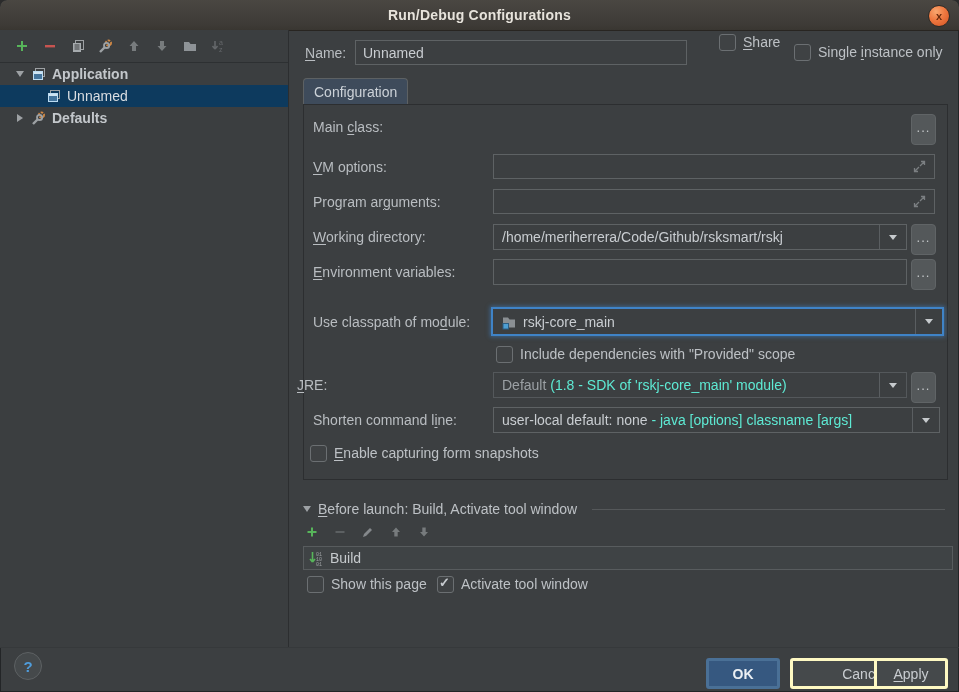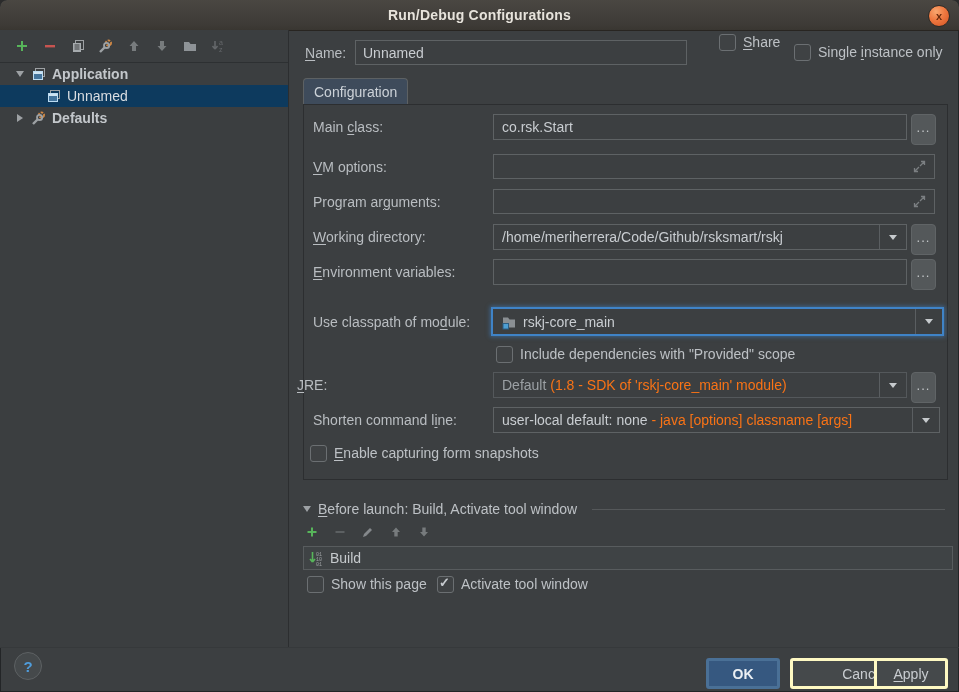--- a/index.html
+++ b/index.html
@@ -61,21 +61,21 @@
     align-self:stretch;width:26px;border-left:1px solid #5a5e61;margin-left:6px;
     display:flex;align-items:center;justify-content:center;cursor:pointer;flex:none;
   }
   .arrow-glyph{width:0;height:0;border-left:4.5px solid transparent;border-right:4.5px solid transparent;border-top:5.5px solid #c6cacd;}
   .focused{border:2px solid #3f83c7;box-shadow:0 0 4px 1px rgba(63,131,199,.55);}
   .cb-group{position:absolute;display:flex;align-items:center;gap:7px;height:18px;cursor:pointer;white-space:nowrap;}
   .cb{width:15px;height:15px;flex:none;border:1px solid #6b6f72;border-radius:3px;background:#3f4244;position:relative;}
   .cb.checked::after{
     content:"✓";position:absolute;left:1px;top:-2px;color:#c7cbcf;font-size:13px;font-weight:bold;
   }
-  .hint{color:#f97316;}
+  .hint{color:#5eead4;}
   .dim{color:#9ba0a4;}
   
   .tabs{position:absolute;left:303px;top:78px;display:flex;align-items:flex-start;gap:7px;flex-direction:column;}
   .tab{
     border:1px solid #55585a;border-bottom:none;border-radius:4px 4px 0 0;
     background:#3b3e40;color:#b4b8bc;height:23px;display:flex;align-items:center;
     padding:0 10px;cursor:pointer;
   }
   .tab.selected{background:#3e4b5b;border-color:#5d6163;color:#ccd2d8;height:26px;}
   .tab-panel{position:absolute;left:303px;top:104px;width:643px;height:374px;border:1px solid #2c2e30;background:#3c3f41;}
@@ -224,23 +224,20 @@
     <div class="tab">
         <span>Code Coverage</span>
       </div>
     <div class="tab">
         <span>Logs</span>
       </div>
   </div>
   <div class="tab-panel"></div>
 
   <span class="lbl" style="left:313px;top:119px;"><span>Main </span><span class="mn">c</span><span>lass:</span></span>
-  <div class="field" style="left:493px;top:114px;width:396px;height:24px;">
-    <span>co.rsk.Start</span>
-  </div>
   <div class="browse-btn" style="left:911px;top:114px;width:23px;height:24px;">
       <span>...</span>
     </div>
 
   <span class="lbl" style="left:313px;top:159px;"><span class="mn">V</span><span>M options:</span></span>
   <div class="field" style="left:493px;top:154px;width:424px;height:23px;">
     <span class="combo-text"></span>
     <span>
       <svg width="13" height="13" fill="none" stroke="#7b7f82" stroke-width="1.3">
           <path d="M8 1.5h3.5V5M11.5 1.5L7 6M5 11.5H1.5V8M1.5 11.5L6 7"></path>

